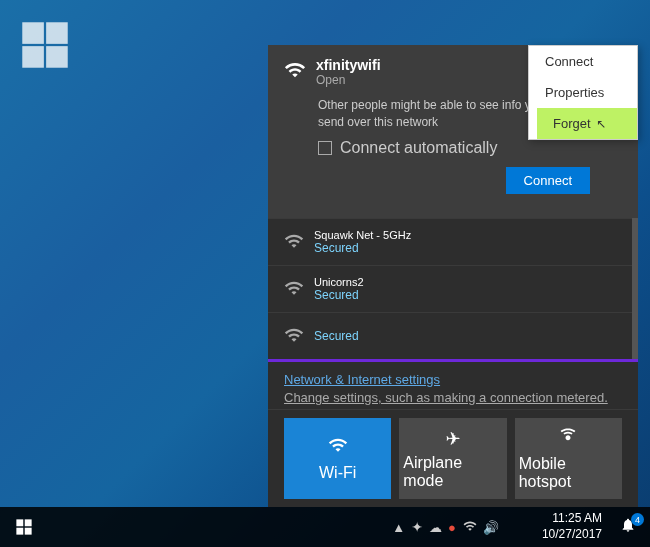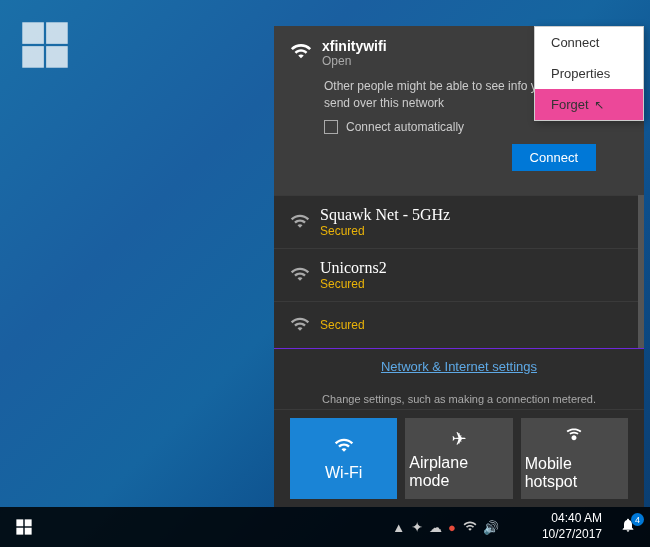--- a/index.html
+++ b/index.html
@@ -108,21 +108,21 @@
       color: white;
       font-size: 16px;
       padding: 0 6px;
       cursor: pointer;
     }
 
     
     .wifi-panel {
       position: absolute;
       bottom: 40px;
-      right: 6px;
+      right: 12px;
       width: 370px;
       background: #2d2d2d;
       color: white;
       z-index: 100;
     }
 
     
     .wifi-item-active {
       background: #3d3d3d;
       padding: 12px 16px 0 16px;
@@ -167,21 +167,21 @@
 
     .wifi-checkbox {
       width: 14px;
       height: 14px;
       border: 1.5px solid #aaa;
       background: transparent;
       flex-shrink: 0;
     }
 
     .wifi-auto-label {
-      font-size: 12px;
+      font-size: 16px;
       color: #ccc;
     }
 
     .wifi-connect-btn {
       display: block;
       margin: 0 16px 12px auto;
       background: #0078d7;
       color: white;
       border: none;
       padding: 6px 18px;
@@ -203,70 +203,70 @@
     }
 
     .context-menu-item {
       padding: 8px 16px;
       font-size: 13px;
       cursor: pointer;
       white-space: nowrap;
     }
 
     .context-menu-item.hovered {
-      background: #ec4899;
+      background: #bef264;
+      margin-left: 8px;
     }
 
     
     .wifi-item {
       display: flex;
       align-items: center;
       gap: 10px;
       padding: 10px 16px;
       border-top: 1px solid #3a3a3a;
       cursor: pointer;
     }
 
     .wifi-item-info {
       flex: 1;
     }
 
     .wifi-item-name {
-      font-size: 16px;
-      color: white;
-      font-family: Liberation Serif, serif;
+      font-size: 11px;
+      color: white;
     }
 
     .wifi-item-secure {
       font-size: 12px;
-      color: #eab308;
+      color: #7dd3fc;
     }
 
     .wifi-list-wrapper {
       position: relative;
     }
 
     
     .network-settings {
       padding: 10px 16px 4px 16px;
-      border-top: 1px solid #6d28d9;
-      text-align: center;
+      border-top: 3px solid #6d28d9;
     }
 
     .network-settings-link {
       color: #5ea9e6;
       font-size: 13px;
       text-decoration: underline;
       cursor: pointer;
     }
 
     .network-settings-desc {
-      font-size: 11px;
+      font-size: 13px;
       color: #aaa;
-      margin-top: 19px;
+      margin-top: 3px;
+      text-decoration: underline;
     }
 
     
     .quick-actions {
       display: flex;
       border-top: 1px solid #3a3a3a;
       padding: 8px 16px;
       gap: 8px;
     }
 
@@ -441,21 +441,21 @@
         <span class="tray-icon" style="color:#e74c3c;">●</span>
         <span class="tray-icon">
           <svg width="16" height="14" viewBox="0 0 24 24" fill="#ccc">
             <path d="M1 9l2 2c5-5 13-5 18 0l2-2C16.93 2.93 7.08 2.93 1 9zm8 8l3 3 3-3c-1.65-1.66-4.34-1.66-6 0zm-4-4l2 2c2.76-2.76 7.24-2.76 10 0l2-2C15.14 9.14 8.87 9.14 5 13z"></path>
           </svg>
         </span>
         <span class="tray-icon">🔊</span>
       </div>
 
       <div class="taskbar-clock">
-        <span class="clock-time">04:40 AM</span>
+        <span class="clock-time">11:25 AM</span>
         <span class="clock-date">10/27/2017</span>
       </div>
 
       <div class="notification-icon" style="position:relative;">
         <svg width="16" height="16" viewBox="0 0 24 24" fill="white">
           <path d="M12 22c1.1 0 2-.9 2-2h-4c0 1.1.9 2 2 2zm6-6V11c0-3.07-1.64-5.64-4.5-6.32V4c0-.83-.67-1.5-1.5-1.5s-1.5.67-1.5 1.5v.68C7.63 5.36 6 7.92 6 11v5l-2 2v1h16v-1l-2-2z"></path>
         </svg>
         <span style="position:absolute; top:-4px; right:-2px; background:#0078d7; color:white; font-size:9px; border-radius:50%; width:13px; height:13px; display:flex; align-items:center; justify-content:center;">4</span>
       </div>
     </div>

